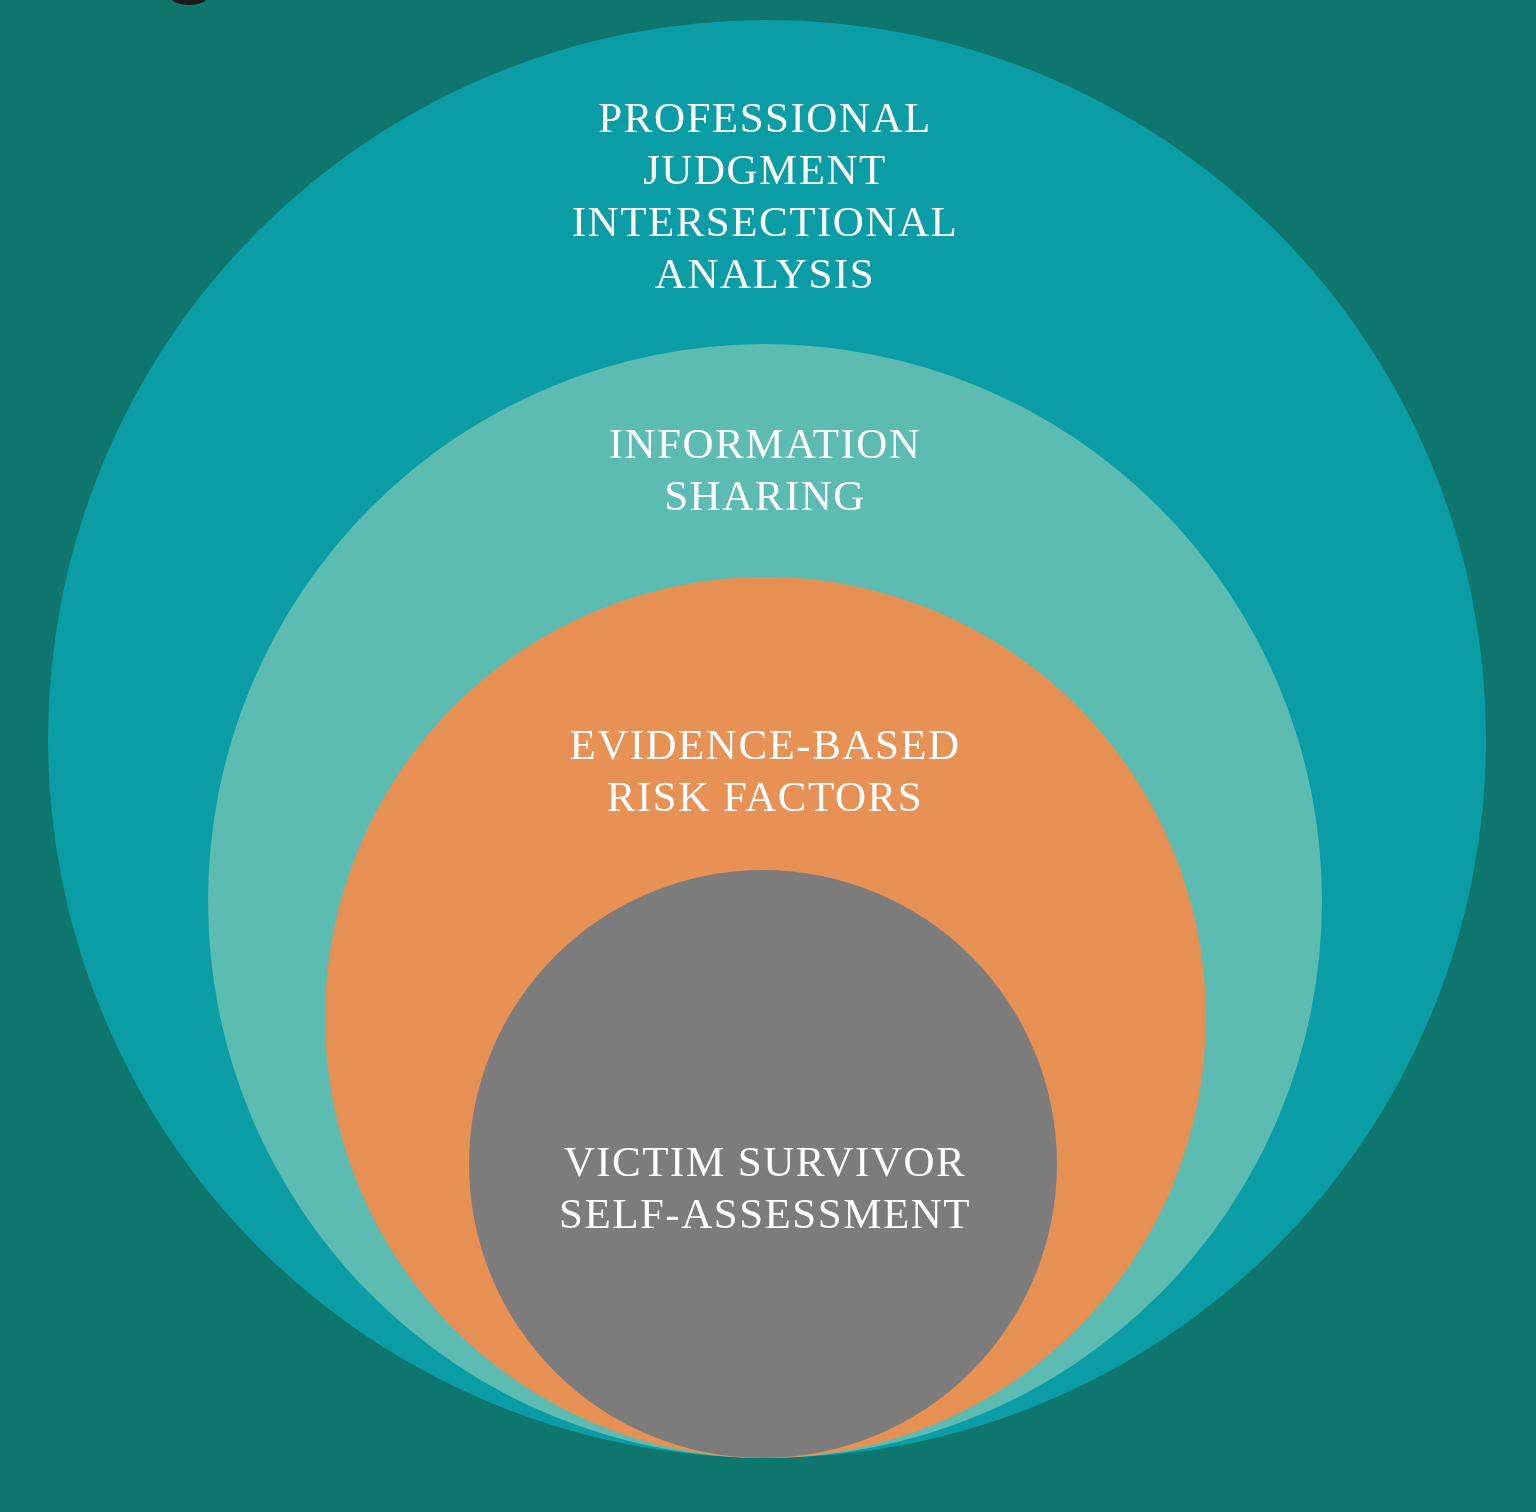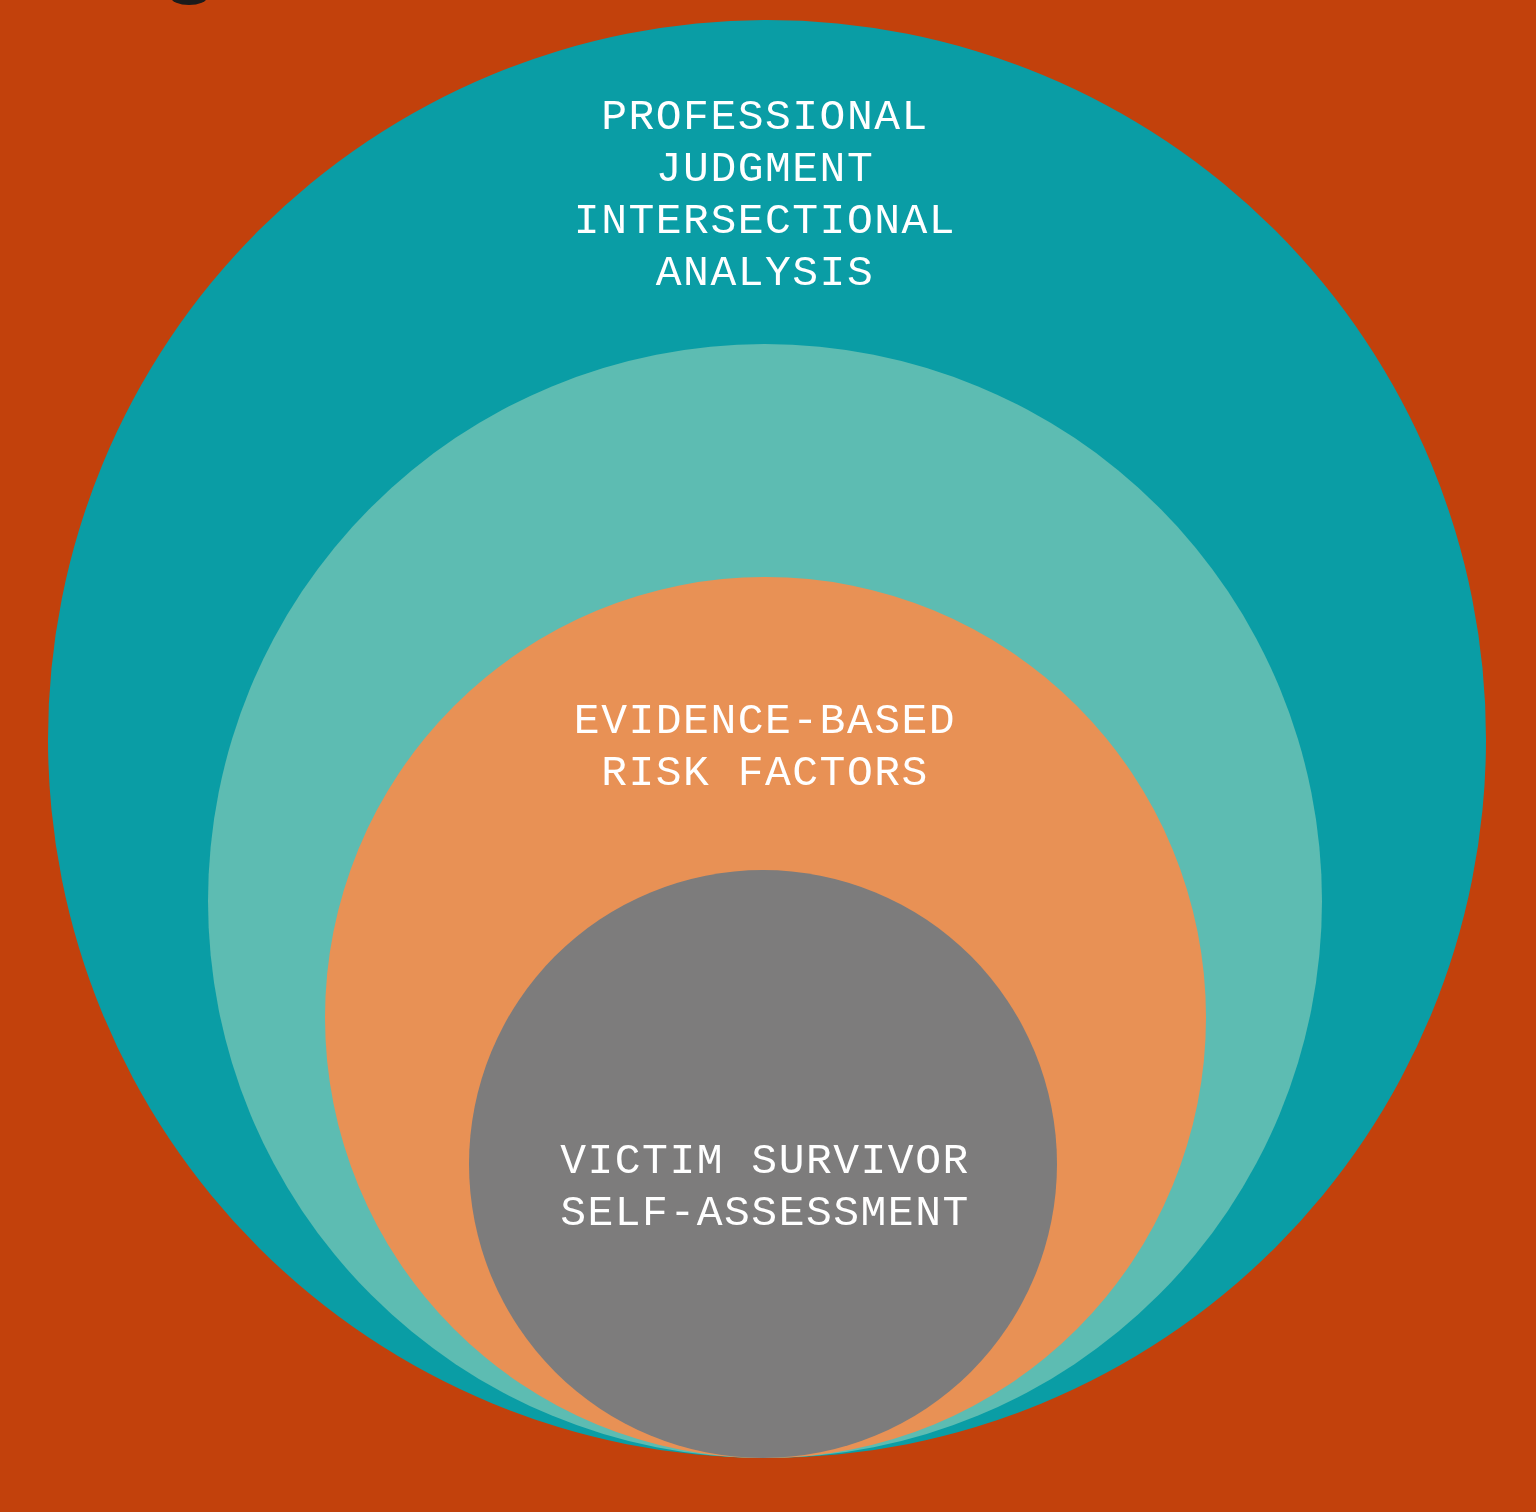--- a/index.html
+++ b/index.html
@@ -5,22 +5,22 @@
   html,body{
     margin:0;
     padding:0;
     background:#ffffff;
   }
   .stage{
     position:relative;
     width:1536px;
     height:1512px;
     overflow:hidden;
-    background:#c2410c;
-    font-family:Liberation Mono, monospace;
+    background:#0f766e;
+    font-family:Liberation Serif, serif;
   }
   .ring{
     position:absolute;
     border-radius:50%;
   }
   
   .ring-0{left:48px;  top:20px;  width:1438px; height:1438px;}
   .ring-1{left:208px; top:344px; width:1114px; height:1114px;}
   .ring-2{left:325px; top:577px; width:881px;  height:881px;}
   .ring-3{left:469px; top:870px; width:588px;  height:588px;}
@@ -62,20 +62,22 @@
 
   <div class="ring ring-2" style="background-color: rgb(232, 145, 85);"></div>
 
   <div class="ring ring-3" style="background-color: rgb(125, 124, 124);"></div>
 
   <div class="label label-0" style="color: rgb(255, 255, 255);">PROFESSIONAL
 JUDGMENT
 INTERSECTIONAL
 ANALYSIS</div>
 
+  <div class="label label-1" style="color: rgb(255, 255, 255);">INFORMATION
+SHARING</div>
 
-  <div class="label label-2" style="color: rgb(255, 255, 255);">EVIDENCE-BASED
+  <div class="label label-2" style="color: rgb(255, 255, 255); margin-top: 23px;">EVIDENCE-BASED
 RISK FACTORS</div>
 
   <div class="label label-3" style="color: rgb(255, 255, 255);">VICTIM SURVIVOR
 SELF-ASSESSMENT</div>
 
 </div>
 
 </body></html>

